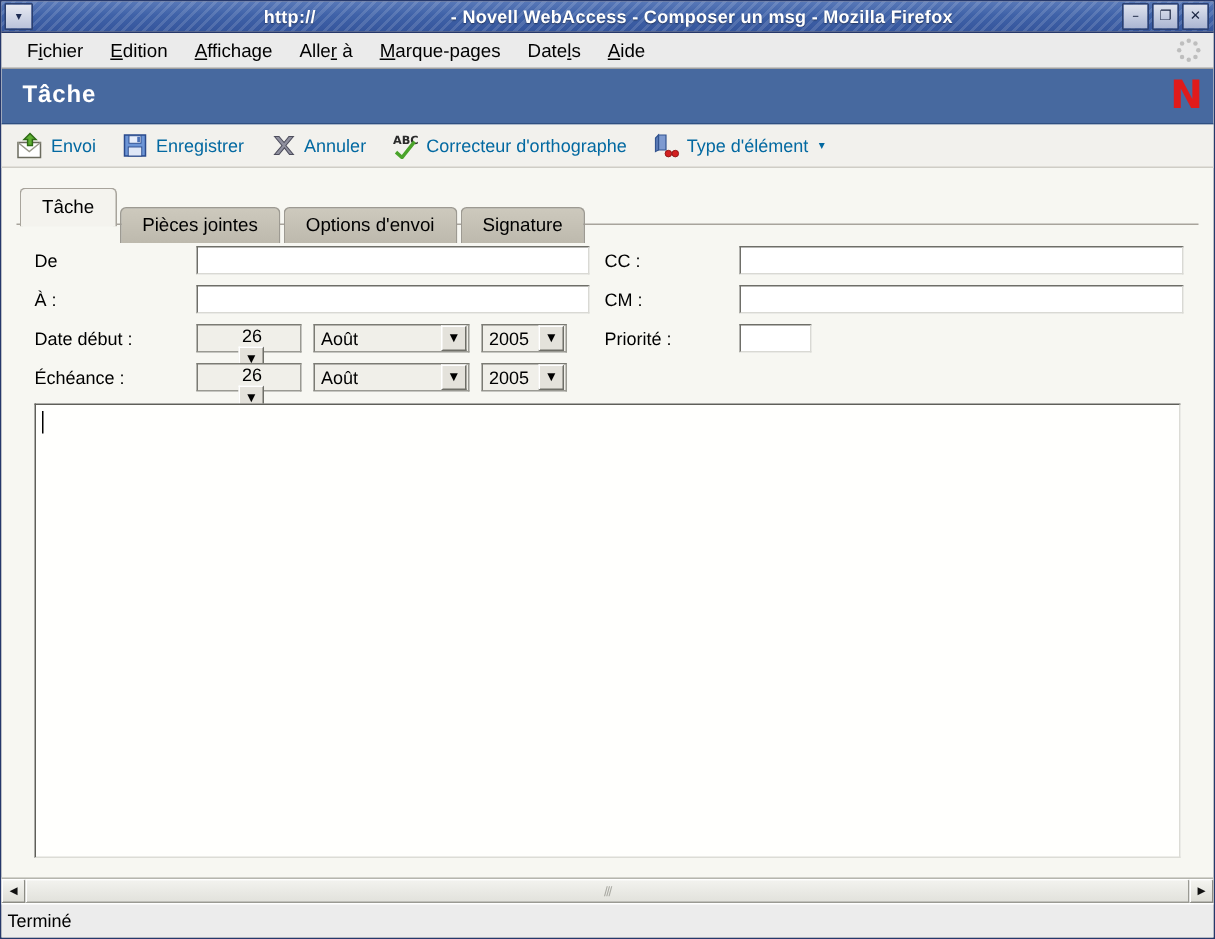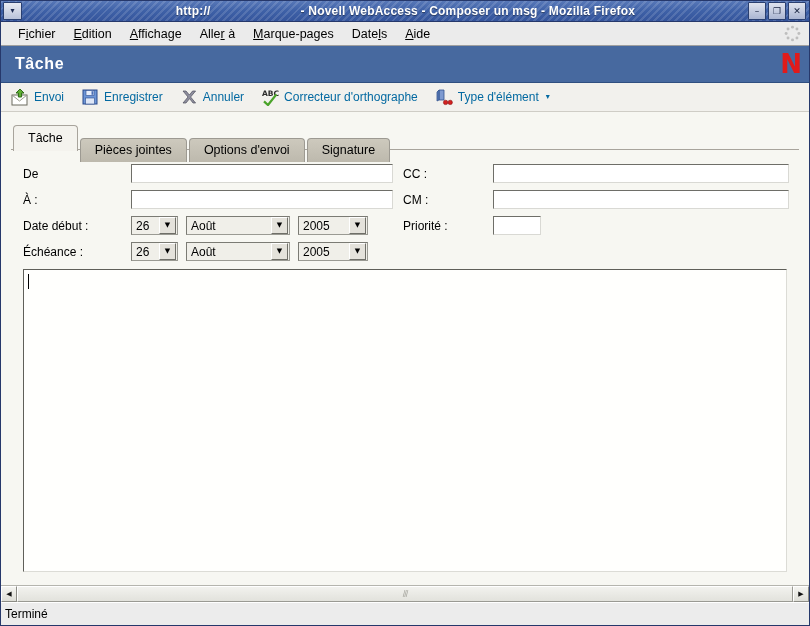--- a/index.html
+++ b/index.html
@@ -240,23 +240,23 @@
     background: #e4e2db;
     border: 1px solid #ffffff;
     border-right-color: #6f6f68;
     border-bottom-color: #6f6f68;
     display: flex; align-items: center; justify-content: center;
     font-size: 7px; line-height: 1;
     font-family: "DejaVu Sans", sans-serif;
     color: #000;
     flex: 0 0 auto;
   }
-  .sel.day  { width: 47px; }
+  .sel.day  { width: 70px; flex-direction: column; }
   .sel.mon  { width: 104px; }
-  .sel.year { width: 70px; }
+  .sel.year { width: 57px; }
 
   .subject-row {
     display: flex; align-items: center;
     padding-left: 12px; padding-right: 10px;
     margin-top: 7px;
   }
   .subject-row .lbl { width: 108px; flex: 0 0 auto; }
 
   .bodyarea {
     flex: 1 1 auto;

